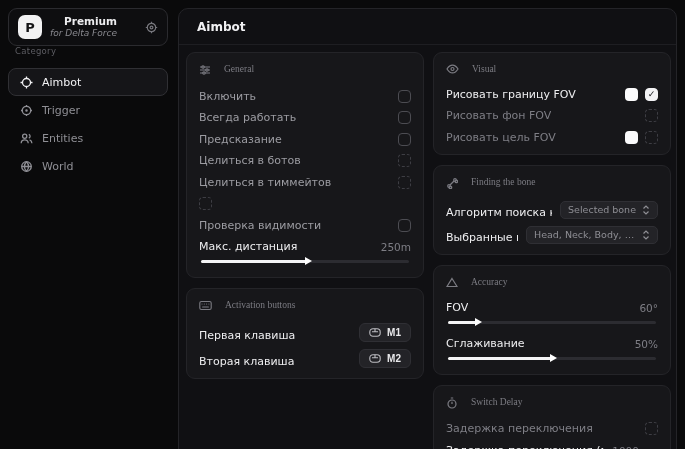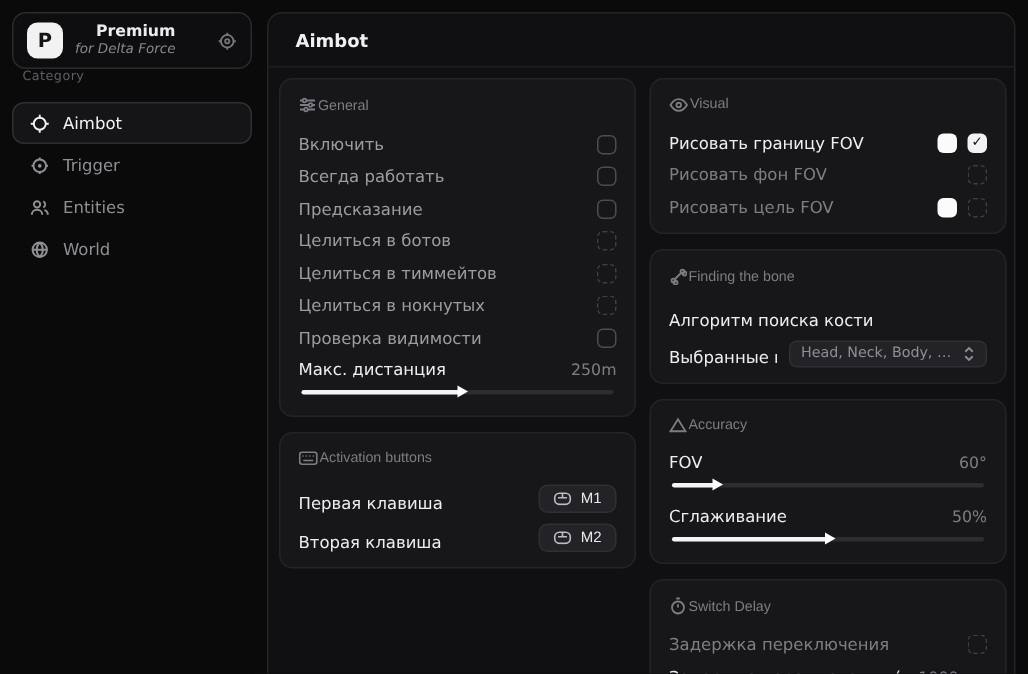--- a/index.html
+++ b/index.html
@@ -58,23 +58,23 @@
     font-size:12px; font-weight:bold; color:#f0f0f2;
   }
   .col { position:absolute; width:238px; display:flex; flex-direction:column; gap:10px; }
   .col-left  { left:7px;  top:43px; }
   .col-right { left:254px; top:43px; }
   .panel {
     background:#17171a; border:1px solid #242428; border-radius:9px;
     padding:9px 12px 10px;
   }
   .panel-title {
-    font-family:Liberation Sans, sans-serif;
+    font-family:Liberation Serif, serif;
     font-size:9.5px; color:#7c7c83;
-    display:flex; align-items:flex-end; gap:1px;
+    display:flex; align-items:flex-start; gap:13px;
     margin:2px 0 5px;
   }
   .panel-title svg { flex:0 0 auto; }
   .row {
     display:flex; align-items:flex-end; justify-content:space-between;
     min-height:21.5px; gap:8px;
   }
   .lbl { font-size:11px; color:#9c9ca2; white-space:nowrap; overflow:hidden; }
   .lbl.bright { color:#eeeef0; font-weight:normal; }
   .lbl.dim { color:#7e7e85; }
@@ -116,21 +116,21 @@
     padding:2.5px 7px; font-size:9.5px; color:#8e8e94;
     max-width:132px; white-space:nowrap; overflow:hidden; cursor:pointer;
     flex:0 0 auto;
   }
   .select .sv { overflow:hidden; text-overflow:ellipsis; }
   .select svg { flex:0 0 auto; }
   
   .keybtn {
     display:flex; align-items:center; gap:6px;
     background:#232327; border:1px solid #2f2f34; border-radius:6px;
-    padding:3px 9px; font-size:10px; font-weight:normal; color:#e9e9eb;
+    padding:3px 9px; font-size:10px; font-weight:bold; color:#e9e9eb;
     cursor:pointer;
   }
   .keybtn svg { color:#bdbdc2; }
   svg { display:block; }
 </style>
 </head>
 <body>
 
 <div class="sidebar">
   <div class="brand">
@@ -223,21 +223,20 @@
       </div>
       <div class="row">
         <span class="lbl">Целиться в ботов</span>
         <span class="cb dashed">✓</span>
       </div>
       <div class="row">
         <span class="lbl">Целиться в тиммейтов</span>
         <span class="cb dashed">✓</span>
       </div>
       <div class="row">
-        <span class="lbl">Целиться в нокнутых</span>
         <span class="cb dashed">✓</span>
       </div>
       <div class="row">
         <span class="lbl">Проверка видимости</span>
         <span class="cb">✓</span>
       </div>
       <div class="row">
         <span class="lbl bright">Макс. дистанция</span>
         <span class="val">250m</span>
       </div>
@@ -324,20 +323,28 @@
             <circle cx="3" cy="9" r="1.3"></circle>
               <circle cx="4.4" cy="10.4" r="1.3"></circle>
             <circle cx="9" cy="3" r="1.3"></circle>
               <circle cx="10.4" cy="4.4" r="1.3"></circle>
           </svg>
         </span>
         <span>Finding the bone</span>
       </div>
       <div class="row" style="min-height:25px">
         <span class="lbl bright">Алгоритм поиска кости</span>
+        <span class="select">
+          <span class="sv">Selected bone</span>
+          <span>
+            <svg width="8" height="10" viewBox="0 0 8 10" fill="none" stroke="currentColor" stroke-width="1.2">
+              <path d="M1.5 3.5L4 1l2.5 2.5M1.5 6.5L4 9l2.5-2.5"></path>
+            </svg>
+          </span>
+        </span>
       </div>
       <div class="row" style="min-height:25px">
         <span class="lbl bright">Выбранные кости</span>
         <span class="select">
           <span class="sv">Head, Neck, Body, Pe...</span>
           <span>
             <svg width="8" height="10" viewBox="0 0 8 10" fill="none" stroke="currentColor" stroke-width="1.2">
               <path d="M1.5 3.5L4 1l2.5 2.5M1.5 6.5L4 9l2.5-2.5"></path>
             </svg>
           </span>

